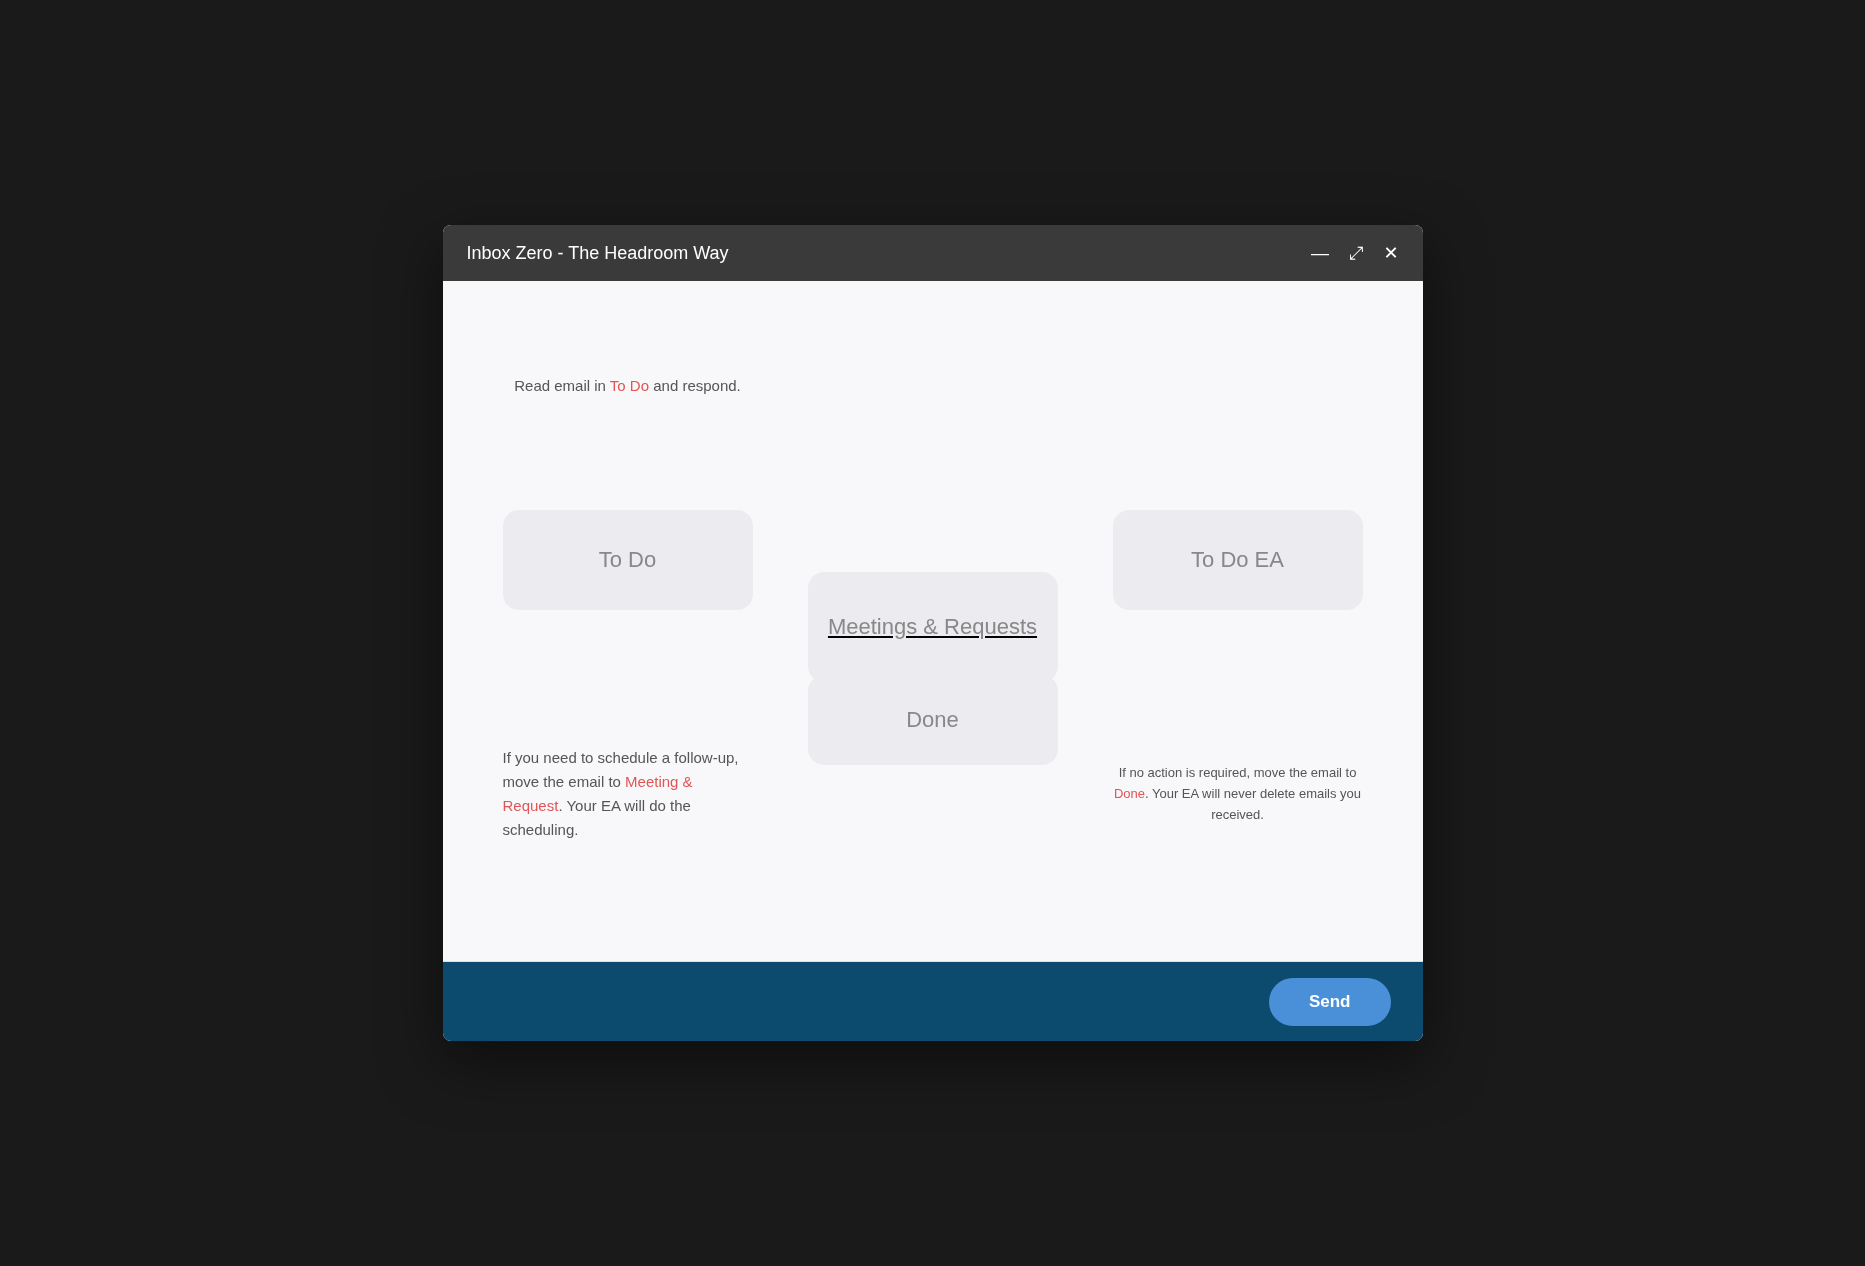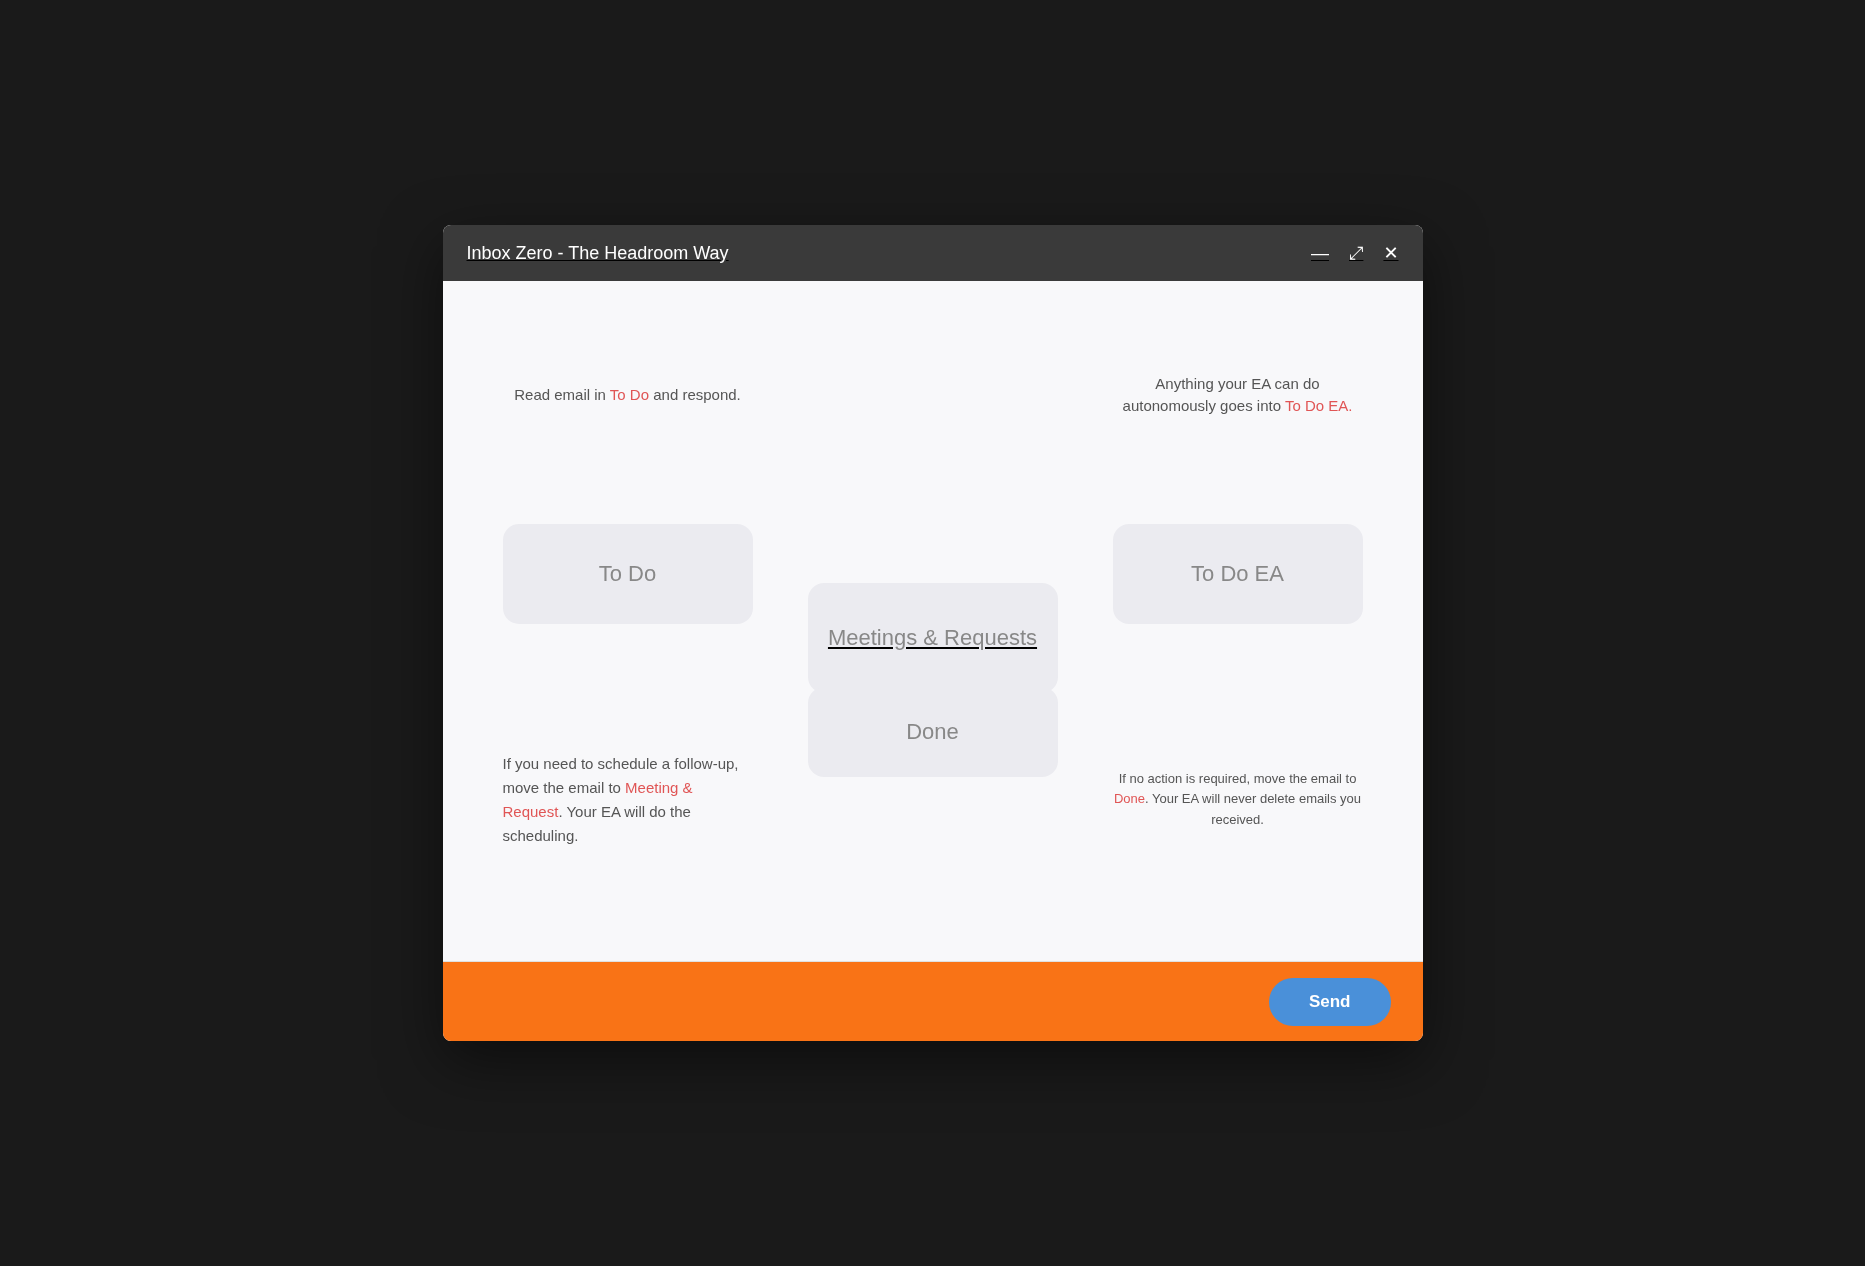--- a/index.html
+++ b/index.html
@@ -21,21 +21,20 @@
       box-shadow: 0 20px 60px rgba(0,0,0,0.5);
     }
 
     .titlebar {
       background: #3a3a3a;
       height: 56px;
       display: flex;
       align-items: center;
       justify-content: space-between;
       padding: 0 24px;
-      text-decoration: underline;
     }
 
     .titlebar-title {
       color: #fff;
       font-size: 18px;
       font-weight: 500;
     }
 
     .titlebar-controls {
       display: flex;
@@ -166,21 +165,21 @@
 
     .card-medium {
       height: 110px;
     }
 
     .card-small {
       height: 90px;
     }
 
     .footer {
-      background: #f97316;
+      background: #0c4a6e;
       height: 80px;
       display: flex;
       align-items: center;
       justify-content: flex-end;
       padding: 0 32px;
       border-top: 1px solid #e0e0e0;
     }
 
     .send-btn {
       background: #4a90d9;
@@ -207,23 +206,20 @@
     </div>
   </div>
 
   <div class="content">
     <div class="main-area">
 
       <div class="desc-top-left">
         <span>Read email in </span><span class="highlight">To Do</span><span> and respond.</span>
       </div>
 
-      <div class="desc-top-right">
-        <span>Anything your EA can do autonomously goes into </span><span class="highlight">To Do EA.</span>
-      </div>
 
       <div class="card card-large card-todo">
         <span class="card-label">To Do</span>
       </div>
 
       <div class="card card-large card-todo-ea">
         <span class="card-label">To Do EA</span>
       </div>
 
       <div class="desc-bottom-left">

